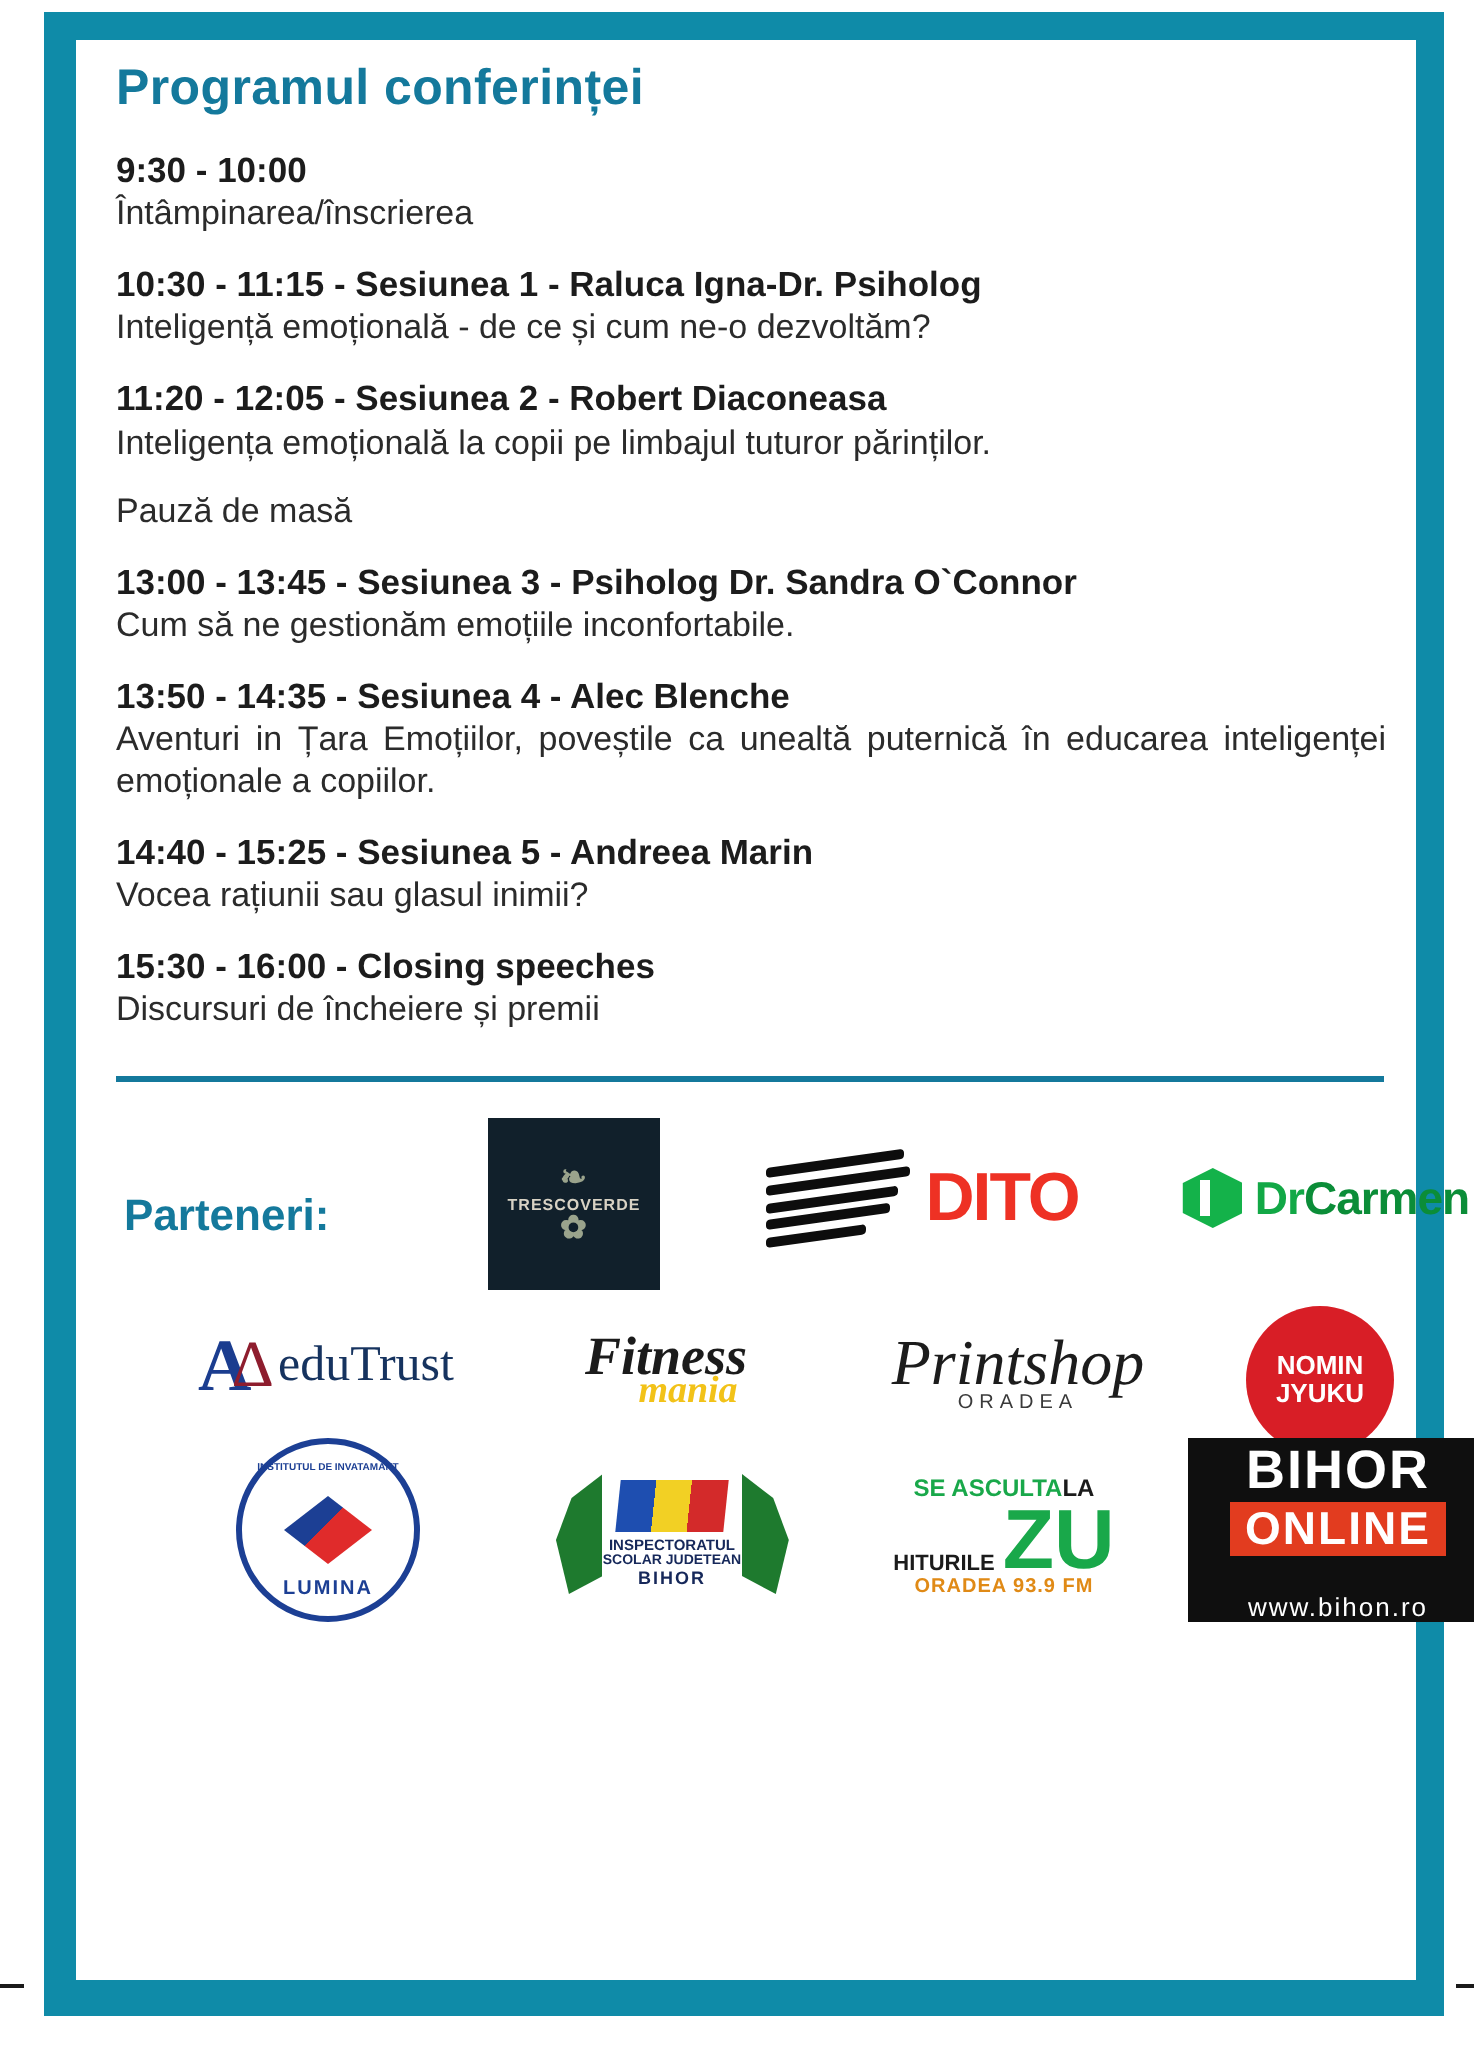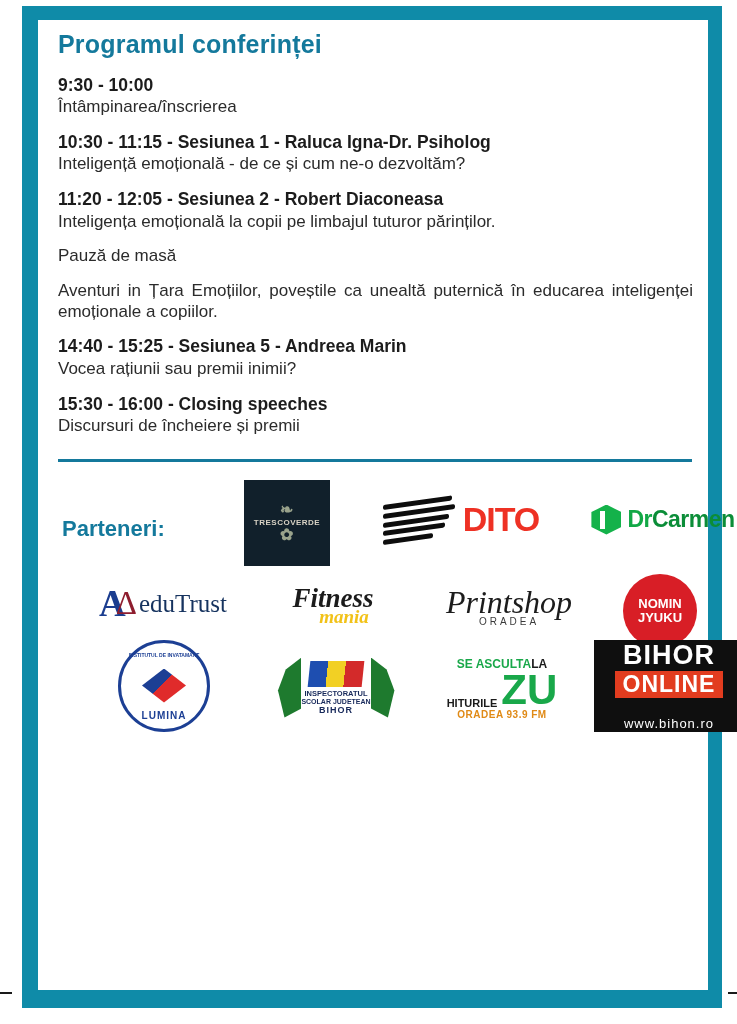--- a/index.html
+++ b/index.html
@@ -290,28 +290,33 @@
 
     <div class="slot">
       <div class="slot-head">11:20 - 12:05 - Sesiunea 2 - Robert Diaconeasa</div>
       <div class="slot-desc justify">Inteligența emoțională la copii pe limbajul tuturor părinților.</div>
     </div>
 
     <div class="slot">
       <div class="slot-desc">Pauză de masă</div>
     </div>
 
-
-    <div class="slot">
+    <div class="slot">
+      <div class="slot-head justify">13:00 - 13:45 - Sesiunea 3 - Psiholog Dr. Sandra O`Connor</div>
+      <div class="slot-desc">Cum să ne gestionăm emoțiile inconfortabile.</div>
+    </div>
+
+    <div class="slot">
+      <div class="slot-head">13:50 - 14:35 - Sesiunea 4 - Alec Blenche</div>
       <div class="slot-desc justify">Aventuri in Țara Emoțiilor, poveștile ca unealtă puternică în educarea inteligenței emoționale a copiilor.</div>
     </div>
 
     <div class="slot">
       <div class="slot-head">14:40 - 15:25 - Sesiunea 5 - Andreea Marin</div>
-      <div class="slot-desc">Vocea rațiunii sau premii inimii?</div>
+      <div class="slot-desc">Vocea rațiunii sau glasul inimii?</div>
     </div>
 
     <div class="slot">
       <div class="slot-head">15:30 - 16:00 - Closing speeches</div>
       <div class="slot-desc">Discursuri de încheiere și premii</div>
     </div>
 
     <div class="divider"></div>
 
     <div class="partners">

